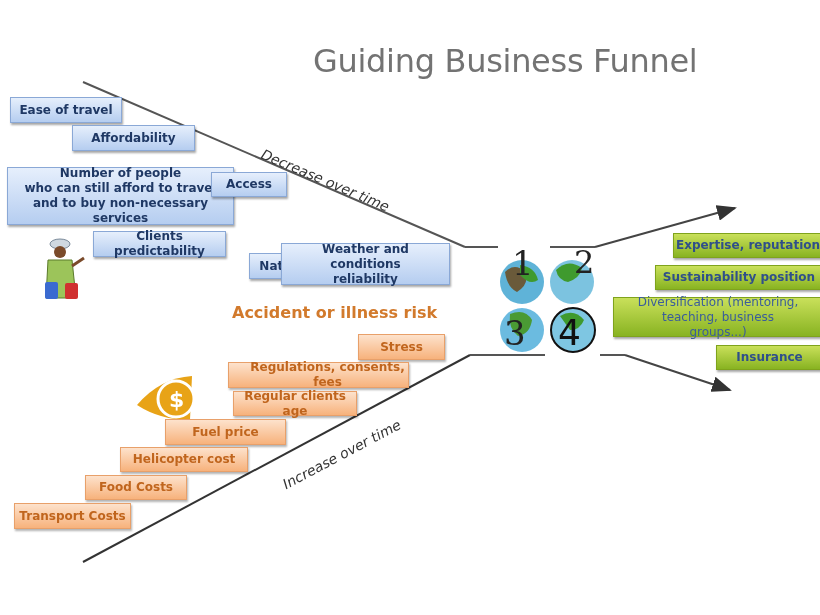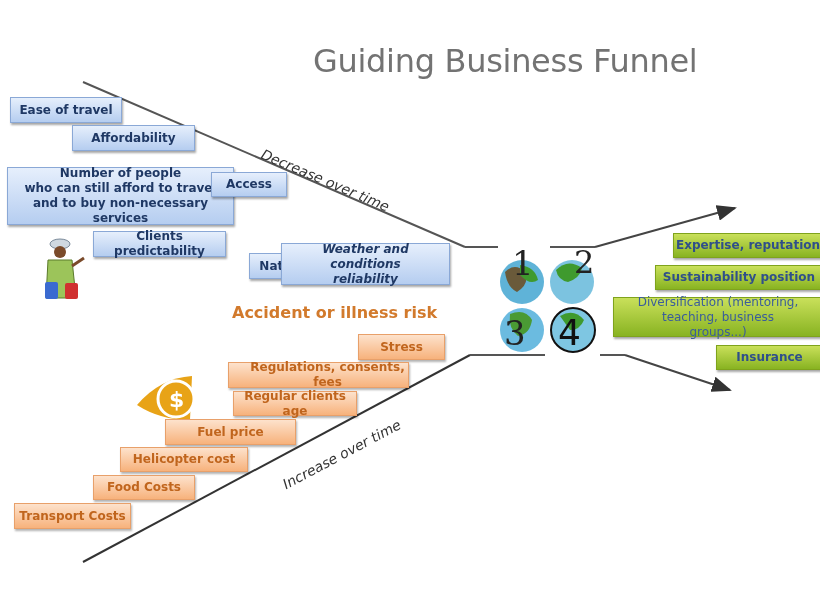--- a/index.html
+++ b/index.html
@@ -77,27 +77,27 @@
 <div class="rot" style="left:280px; top:478px; transform:rotate(-28deg);">Increase over time</div>
 
 <div class="box blue" style="left:10px; top:97px; width:112px; height:26px;">Ease of travel</div>
 <div class="box blue" style="left:72px; top:125px; width:123px; height:26px;">Affordability</div>
 <div class="box blue" style="left:7px; top:167px; width:227px; height:58px; white-space:pre-line;">Number of people
 who can still afford to travel
 and to buy non-necessary services</div>
 <div class="box blue" style="left:211px; top:172px; width:76px; height:25px;">Access</div>
 <div class="box blue" style="left:93px; top:231px; width:133px; height:26px;">Clients predictability</div>
 <div class="box blue" style="left:249px; top:213px; width:116px; height:26px;margin-top:40px;">Natural Space</div>
-<div class="box blue" style="left:281px; top:243px; width:169px; height:42px; padding:0 14px;font-style:italic;">Weather and conditions reliability</div>
+<div class="box blue" style="left:281px; top:243px; width:169px; height:42px; padding:0 14px;">Weather and conditions reliability</div>
 
 <div class="plain-orange" style="left:232px; top:303px;">Accident or illness risk</div>
 <div class="box orange" style="left:358px; top:334px; width:87px; height:26px;">Stress</div>
 <div class="box orange" style="left:228px; top:362px; width:181px; height:26px;padding-left:18px;">Regulations, consents, fees</div>
 <div class="box orange" style="left:233px; top:391px; width:124px; height:25px;">Regular clients age</div>
-<div class="box orange" style="left:165px; top:419px; width:131px; height:26px;">Fuel price</div>
+<div class="box orange" style="left:165px; top:419px; width:121px; height:26px;">Fuel price</div>
 <div class="box orange" style="left:120px; top:447px; width:128px; height:25px;">Helicopter cost</div>
-<div class="box orange" style="left:93px; top:475px; width:102px; height:25px;">Food Costs</div>
+<div class="box orange" style="left:85px; top:475px; width:102px; height:25px;">Food Costs</div>
 <div class="box orange" style="left:14px; top:503px; width:117px; height:26px;">Transport Costs</div>
 
 <div class="box green" style="left:673px; top:233px; width:150px; height:25px;">Expertise, reputation</div>
 <div class="box green" style="left:655px; top:265px; width:168px; height:25px;">Sustainability position</div>
 <div class="box green" style="left:613px; top:297px; width:210px; height:40px; padding:0 18px; font-weight:normal; color:#3a5d9a;">Diversification (mentoring, teaching, business groups...)</div>
 <div class="box green" style="left:716px; top:345px; width:107px; height:25px;">Insurance</div>
 
 </body></html>

